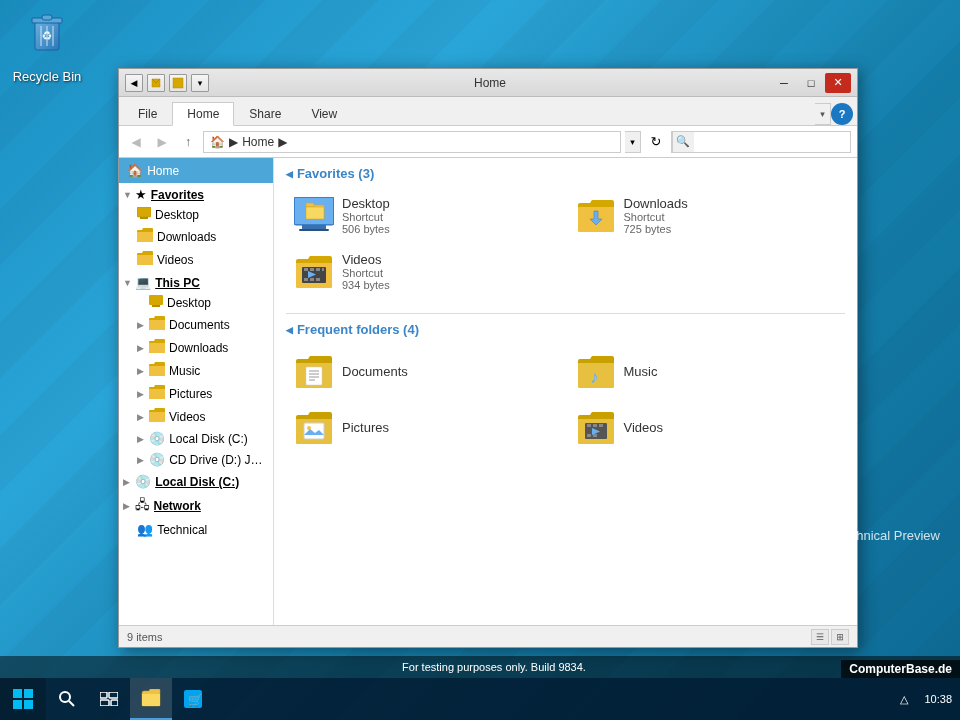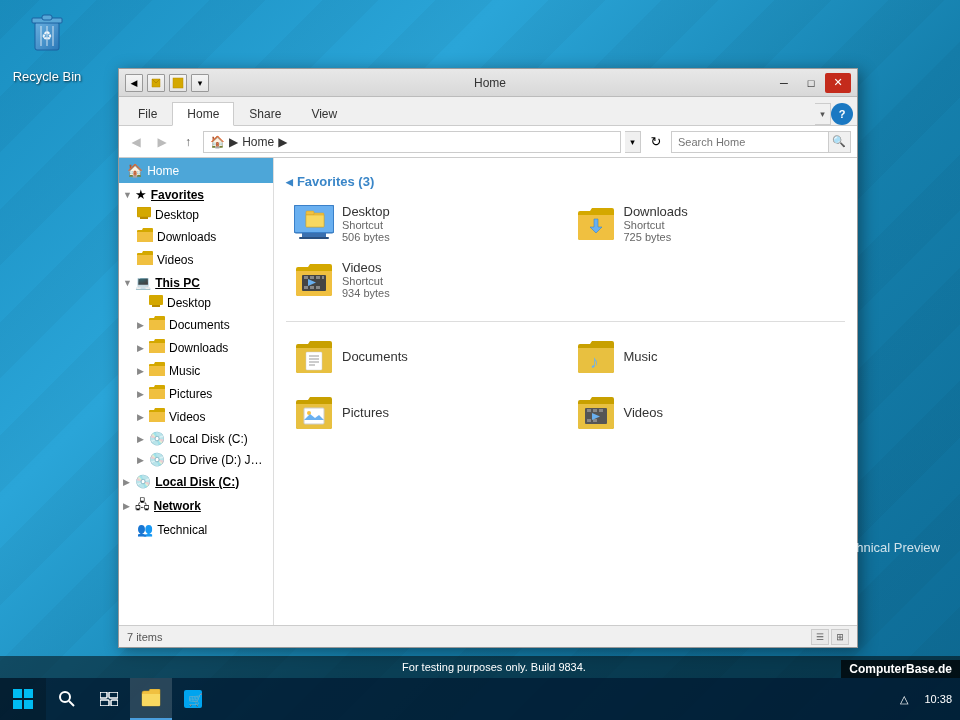--- a/index.html
+++ b/index.html
@@ -301,21 +301,20 @@
     }
 
     .section-title {
       color: #3a86c8;
       font-size: 13px;
       font-weight: 600;
       margin-bottom: 8px;
       display: flex;
       align-items: center;
       gap: 4px;
-      margin-top: 8px;
     }
     .section-title::before {
       content: '◀';
       font-size: 9px;
     }
 
     .files-grid {
       display: grid;
       grid-template-columns: 1fr 1fr;
       gap: 4px;
@@ -425,21 +424,21 @@
       text-align: center;
       color: white;
       font-size: 11px;
       padding: 0 8px;
     }
 
     
     .watermark {
       position: absolute;
       right: 20px;
-      top: 540px;
+      top: 528px;
       color: rgba(255,255,255,0.8);
       font-size: 13px;
       text-align: center;
     }
 
     
     .bottom-bar {
       position: absolute;
       bottom: 42px;
       left: 0;
@@ -582,21 +581,20 @@
       <div class="nav-btn">↑</div>
       <div class="address-path">
         <span>🏠</span>
         <span class="path-sep">▶</span>
         <span>Home</span>
         <span class="path-sep">▶</span>
       </div>
       <div class="address-dropdown">▾</div>
       <div class="refresh-btn">↻</div>
       <div class="search-box">
-        <input class="search-input" type="text" placeholder="Search Home" style="">
         <div class="search-icon-btn">🔍</div>
       </div>
     </div>
 
     <div class="content-area">
 
       <div class="sidebar">
 
         <div class="sidebar-item home">
           <span class="sidebar-icon">🏠</span>
@@ -806,20 +804,21 @@
             <div class="file-info">
               <span class="file-name">Videos</span>
               <span class="file-detail">Shortcut</span>
               <span class="file-detail">934 bytes</span>
             </div>
           </div>
         </div>
 
         <div class="divider"></div>
 
+        <div class="section-title">Frequent folders (4)</div>
 
         <div class="files-grid">
 
           <div class="file-item">
             <div class="file-icon-large">
               <svg width="40" height="36" viewBox="0 0 40 36">
                 <path d="M2 8 Q2 6 4 6 L14 6 L16 3 L36 3 Q38 3 38 5 L38 33 Q38 35 36 35 L4 35 Q2 35 2 33 Z" fill="#c8a000"></path>
                 <path d="M2 10 L38 10 L38 33 Q38 35 36 35 L4 35 Q2 35 2 33 Z" fill="#e8c040"></path>
 
                 <rect x="12" y="14" width="16" height="18" rx="1" fill="white" stroke="#ccc" stroke-width="0.5"></rect>
@@ -882,21 +881,21 @@
             <div class="file-info">
               <span class="file-name">Videos</span>
             </div>
           </div>
         </div>
 
       </div>
     </div>
 
     <div class="status-bar">
-      <span>7 items</span>
+      <span>9 items</span>
       <div class="status-view-btns">
         <div class="view-btn">☰</div>
         <div class="view-btn">⊞</div>
       </div>
     </div>
 
   </div>
 
   <div class="watermark">
     <span>Windows Technical Preview</span>

